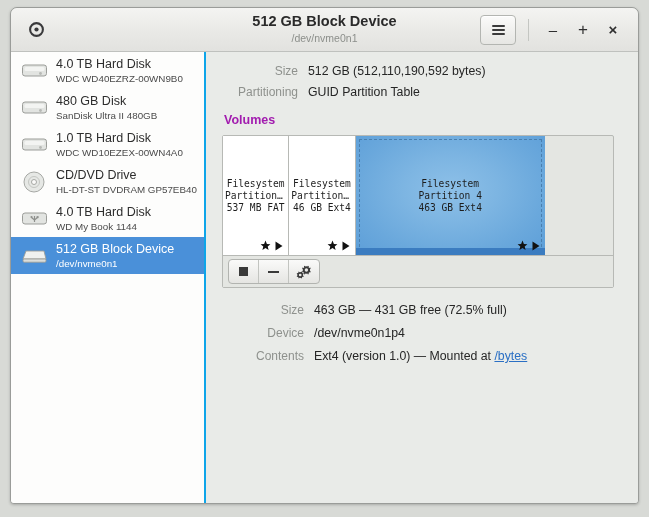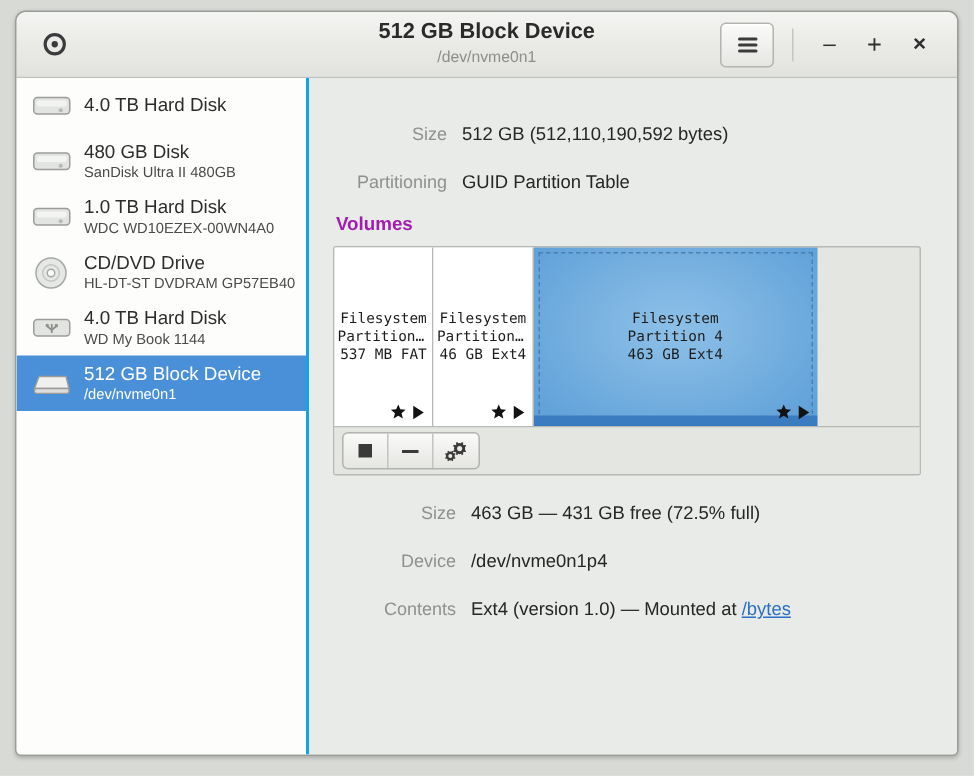--- a/index.html
+++ b/index.html
@@ -178,21 +178,20 @@
     flex: 1 1 auto;
     background: #e9ebe8;
     padding: 12px 16px 0 16px;
     box-sizing: border-box;
     overflow: hidden;
   }
   .info-row {
     display: flex;
     align-items: baseline;
     margin-bottom: 7px;
-    margin-top: 18px;
   }
   .info-label {
     width: 76px;
     flex: 0 0 76px;
     text-align: right;
     font-size: 12px;
     color: #8e918d;
     padding-right: 10px;
   }
   .info-value {
@@ -360,20 +359,21 @@
       <div class="dev-row">
         <div class="dev-icon">
           <svg width="27" height="21" viewBox="0 0 27 21">
             <rect x="1.5" y="5" width="24" height="11" rx="2.5" fill="#e2e4e1" stroke="#9b9d99"></rect>
             <rect x="3.5" y="7" width="20" height="4" rx="1.5" fill="#f3f4f2"></rect>
             <circle cx="19.5" cy="13.5" r="1.4" fill="#b7b9b5"></circle>
           </svg>
         </div>
         <div class="dev-text">
           <div class="dev-name">4.0 TB Hard Disk</div>
+          <div class="dev-sub">WDC WD40EZRZ-00WN9B0</div>
         </div>
       </div>
 
       <div class="dev-row">
         <div class="dev-icon">
           <svg width="27" height="21" viewBox="0 0 27 21">
             <rect x="1.5" y="5" width="24" height="11" rx="2.5" fill="#e2e4e1" stroke="#9b9d99"></rect>
             <rect x="3.5" y="7" width="20" height="4" rx="1.5" fill="#f3f4f2"></rect>
             <circle cx="19.5" cy="13.5" r="1.4" fill="#b7b9b5"></circle>
           </svg>

